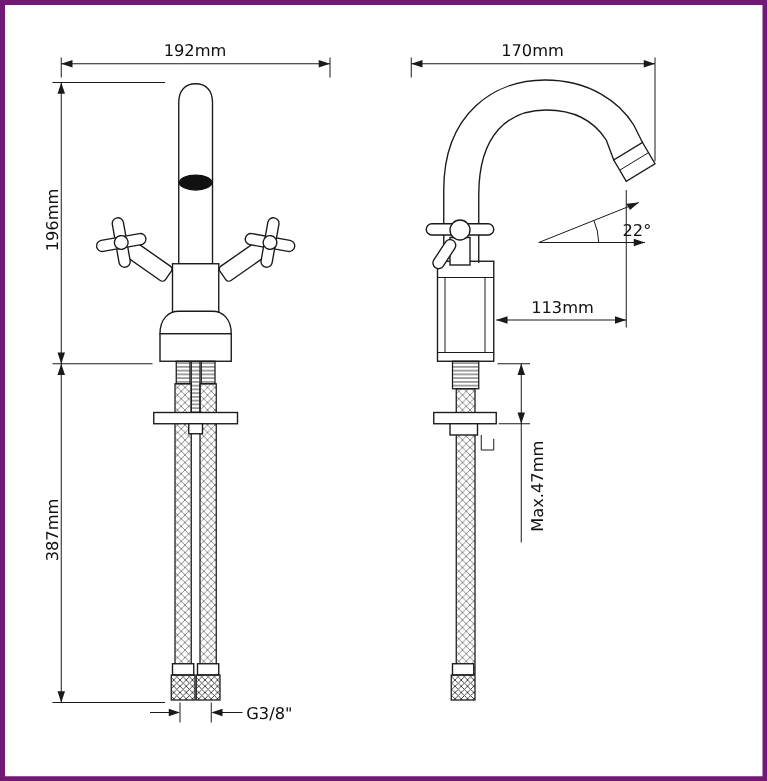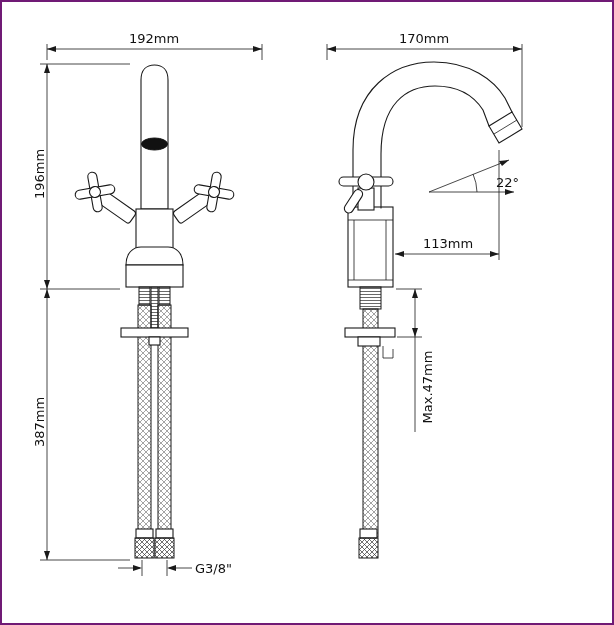--- a/index.html
+++ b/index.html
@@ -1,18 +1,18 @@
 <!DOCTYPE html>
 <html><head>
 <meta charset="utf-8">
 <style>
   html,body{margin:0;padding:0;background:#fff;}
   .stage{
     width:614px;height:625px;background:#fff;position:relative;
-    border:2px solid #701a75;box-sizing:border-box;overflow:hidden;
+    border:4px solid #701a75;box-sizing:border-box;overflow:hidden;
   }
   svg{display:block;}
   .ln{stroke:#1a1a1a;stroke-width:1.1;fill:none;stroke-linecap:round;}
   .thin{stroke:#1a1a1a;stroke-width:0.8;fill:none;}
   .fw{fill:#ffffff;stroke:#1a1a1a;stroke-width:1.1;}
   .arw{fill:#1a1a1a;stroke:none;}
   .dark{fill:#111111;stroke:#111111;}
   text{
     font-family:"DejaVu Sans","Liberation Sans",sans-serif;
     font-size:13px;fill:#111;

